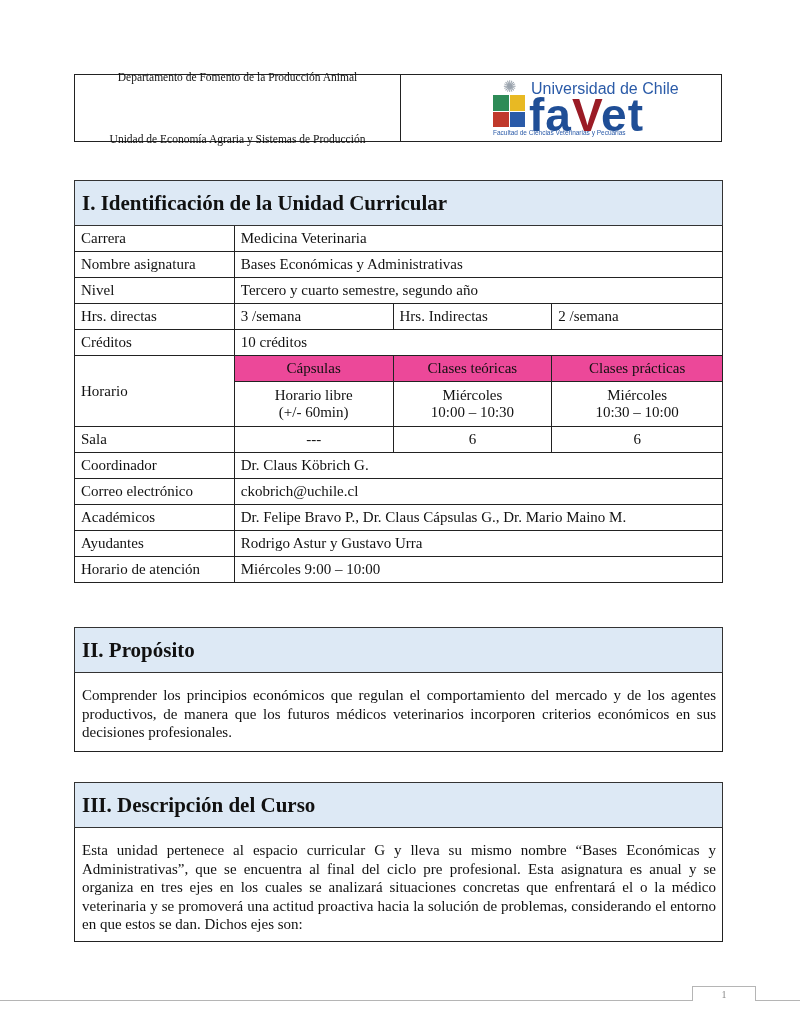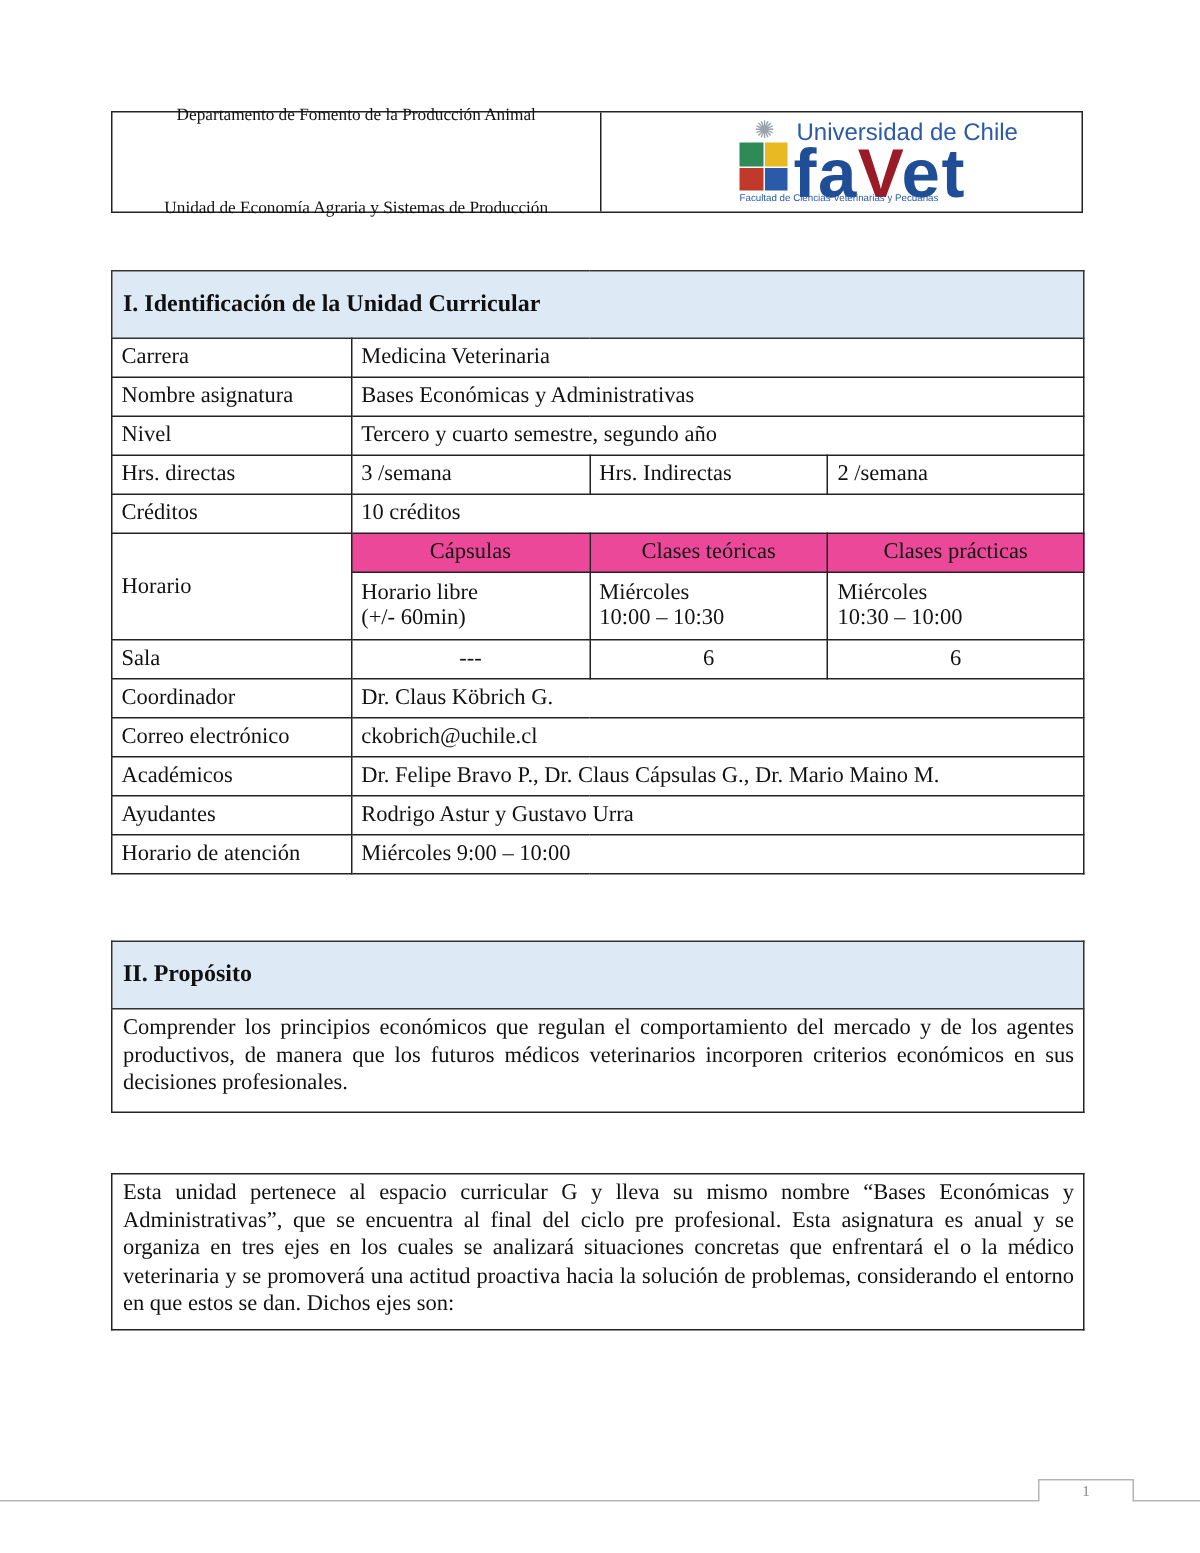--- a/index.html
+++ b/index.html
@@ -17,25 +17,25 @@
   .logo .favet { position:absolute; left:38px; top:11px; font-family:"Liberation Sans",sans-serif; font-weight:bold; font-size:46px; color:#1f4e96; letter-spacing:1px; }
   .logo .favet .v { color:#9a1b25; }
   .logo .fac { position:absolute; left:2px; top:52px; font-family:"Liberation Sans",sans-serif; font-size:6.5px; color:#2b5ba8; white-space:nowrap; }
   .logo .star { position:absolute; left:12px; top:0px; font-size:16px; color:#9aa3ad; }
   .logo .shield { position:absolute; left:2px; top:18px; width:32px; height:32px; display:grid; grid-template-columns:1fr 1fr; grid-template-rows:1fr 1fr; gap:1px; }
   .shield span { display:block; }
 
   
   table.sec { position:absolute; left:74px; width:649px; border-collapse:collapse; font-family:"Liberation Serif",serif; font-size:15px; }
   table.sec td { border:1.3px solid #222; padding:0 6px; height:25px; vertical-align:middle; }
-  table.sec td.hdr { background:#dde9f5; font-weight:bold; font-size:16px; height:44px; padding-left:7px; border-color:#333; }
+  table.sec td.hdr { background:#dde9f5; font-weight:bold; font-size:21px; height:44px; padding-left:7px; border-color:#333; }
   table.sec td.sub { background:#ec4899; text-align:center; }
   table.sec td.center { text-align:center; }
-  table.sec td.two { line-height:17px; height:44px; }
-  table.sec td.para { text-align:justify; line-height:18.5px; padding:3px 6px 7px 7px; height:auto; vertical-align:top; }
+  table.sec td.two { line-height:17px; text-align:center; height:44px; }
+  table.sec td.para { text-align:justify; line-height:18.5px; padding:13px 6px 7px 7px; height:auto; vertical-align:top; }
 
   
   .footer-line { position:absolute; left:0; top:1000px; width:692px; height:0; border-top:1px solid #b5b5b5; }
   .footer-line2 { position:absolute; left:755px; top:1000px; width:45px; height:0; border-top:1px solid #b5b5b5; }
   .page-tab { position:absolute; left:692px; top:986px; width:62px; height:14px; border:1px solid #b5b5b5; border-bottom:none; text-align:center;
     font-family:"Liberation Serif",serif; font-size:10px; color:#888; line-height:16px; background:#fff; }
 </style>
 </head>
 <body>
 
@@ -148,20 +148,23 @@
         <td class="hdr">II. Propósito</td>
       </tr>
   <tr>
         <td class="para" style="height:58px;">Comprender los principios económicos que regulan el comportamiento del mercado y de los agentes productivos, de manera que los futuros médicos veterinarios incorporen criterios económicos en sus decisiones profesionales.</td>
       </tr>
 </tbody>
   </table>
 
 <table class="sec" style="top:782px;">
   <tbody>
+      <tr>
+        <td class="hdr">III. Descripción del Curso</td>
+      </tr>
   <tr>
         <td class="para">Esta unidad pertenece al espacio curricular G y lleva su mismo nombre “Bases Económicas y Administrativas”, que se encuentra al final del ciclo pre profesional. Esta asignatura es anual y se organiza en tres ejes en los cuales se analizará situaciones concretas que enfrentará el o la médico veterinaria y se promoverá una actitud proactiva hacia la solución de problemas, considerando el entorno en que estos se dan. Dichos ejes son:</td>
       </tr>
 </tbody>
   </table>
 
 <div class="footer-line"></div>
 <div class="footer-line2"></div>
 <div class="page-tab">1</div>
 

